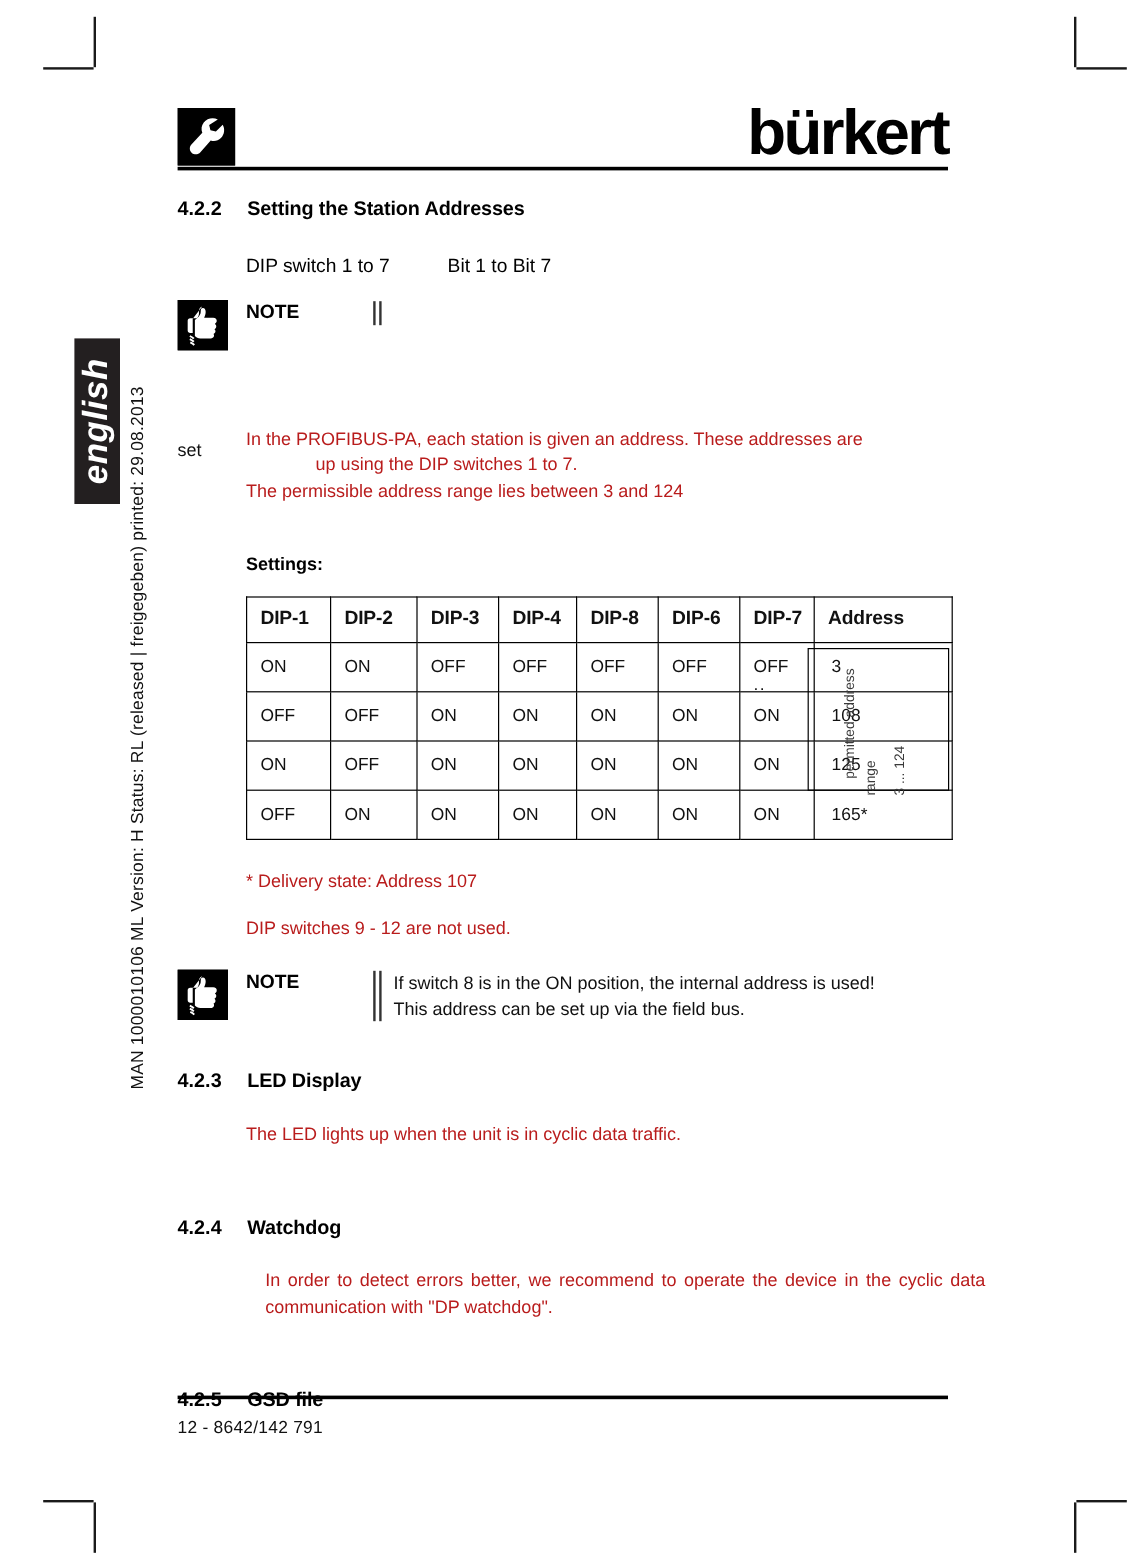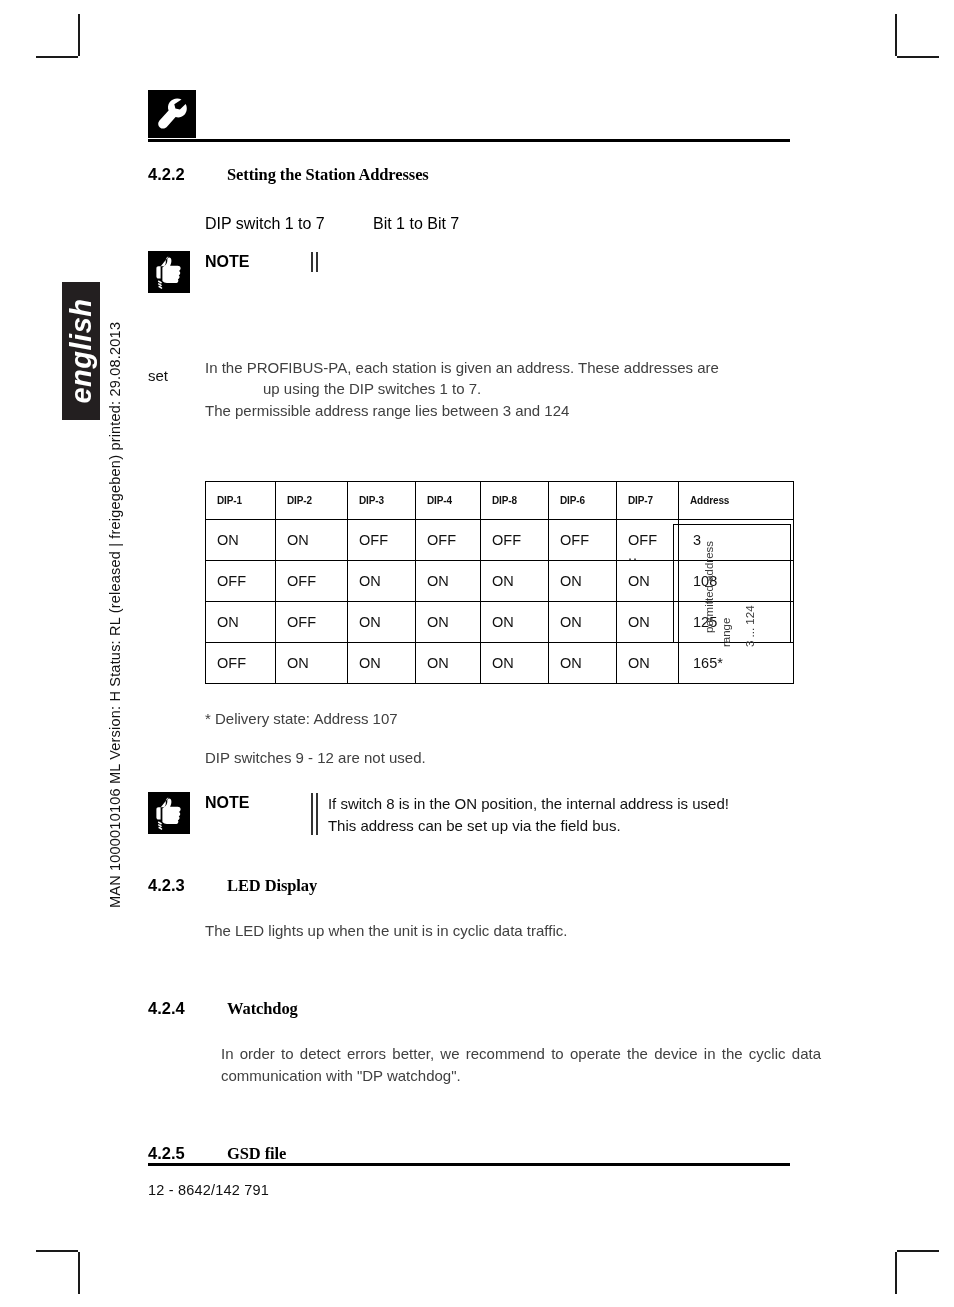--- a/index.html
+++ b/index.html
@@ -100,32 +100,31 @@
     left: 148px;
     top: 165px;
     width: 642px;
   }
   .h3 {
     font-weight: bold;
     font-size: 16.5px;
     color: #000000;
     display: flex;
     align-items: baseline;
-    gap: 21px;
   }
   .h3 .num { width: 58px; flex: none; }
-  .h3 .ttl { letter-spacing: -0.1px; font-family: Liberation Serif, serif; }
+  .h3 .ttl { letter-spacing: -0.1px; }
 
   .indent { margin-left: 57px; }
 
   p.body {
     font-size: 15px;
     line-height: 1.42;
     margin: 0;
-    color: #404040;
+    color: #b91c1c;
   }
   .justify { text-align: justify; }
   .spacer-18 { height: 18px; }
   .spacer-24 { height: 24px; }
   .spacer-30 { height: 30px; }
   .spacer-40 { height: 40px; }
 
   
   .note {
     position: relative;
@@ -181,21 +180,21 @@
     margin-left: 57px;
   }
   table.dip th, table.dip td {
     border: 1.4px solid #000000;
     font-size: 14.5px;
     color: #111111;
     padding: 0;
   }
   table.dip th {
     font-weight: bold;
-    font-size: 10px;
+    font-size: 16px;
     height: 37px;
     text-align: left;
     padding-left: 11px;
     letter-spacing: -0.1px;
   }
   table.dip td {
     height: 40px;
     vertical-align: middle;
     text-align: left;
     padding-left: 11px;
@@ -273,20 +272,23 @@
   </div>
 
   <div class="margin-code">MAN 1000010106  ML  Version: H  Status: RL (released | freigegeben)  printed: 29.08.2013</div>
 
   <div class="logo-mark">
     <svg width="48" height="48" viewBox="0 0 48 48" aria-hidden="true">
       <rect x="0" y="0" width="48" height="48" fill="#000000"></rect>
       <path d="M33.5 9.5 C29.5 7.5 24.5 8.5 21.8 12 C19.8 14.6 19.5 17.8 20.6 20.6 L11.5 30.4 C9.6 32.5 9.8 35.6 11.9 37.4 C14 39.2 17.2 38.9 19 36.8 L27.6 27 C30.5 28 33.8 27.3 36.1 25 C39.1 22 39.6 17.4 37.6 13.9 L31.9 19.5 L27.4 18.6 L26.3 14.2 Z" fill="#ffffff"></path>
     </svg>
   </div>
+  <div class="brand">
+    <div class="brand-word">bürkert</div>
+  </div>
   <div class="header-rule"></div>
 
   <div class="content">
 
     <div class="h3">
       <span class="num">4.2.2</span>
       <span class="ttl">Setting the Station Addresses</span>
     </div>
 
     <div class="spacer-30"></div>
@@ -319,20 +321,21 @@
 
     <div class="indent">
       <p class="body">In the PROFIBUS-PA, each station is given an address. These addresses are</p>
       <p class="body" style="margin-left:58px;">up using the DIP switches 1 to 7.</p>
       <p class="body">The permissible address range lies between 3 and 124</p>
     </div>
 
     <div class="spacer-30"></div>
     <div style="height:12px;"></div>
 
+    <div class="indent settings-label">Settings:</div>
 
     <div class="spacer-18"></div>
 
     <div class="dip-table-wrap">
       <table class="dip">
         <colgroup>
           <col style="width:70px">
             <col style="width:72px">
             <col style="width:68px">
           <col style="width:65px">

